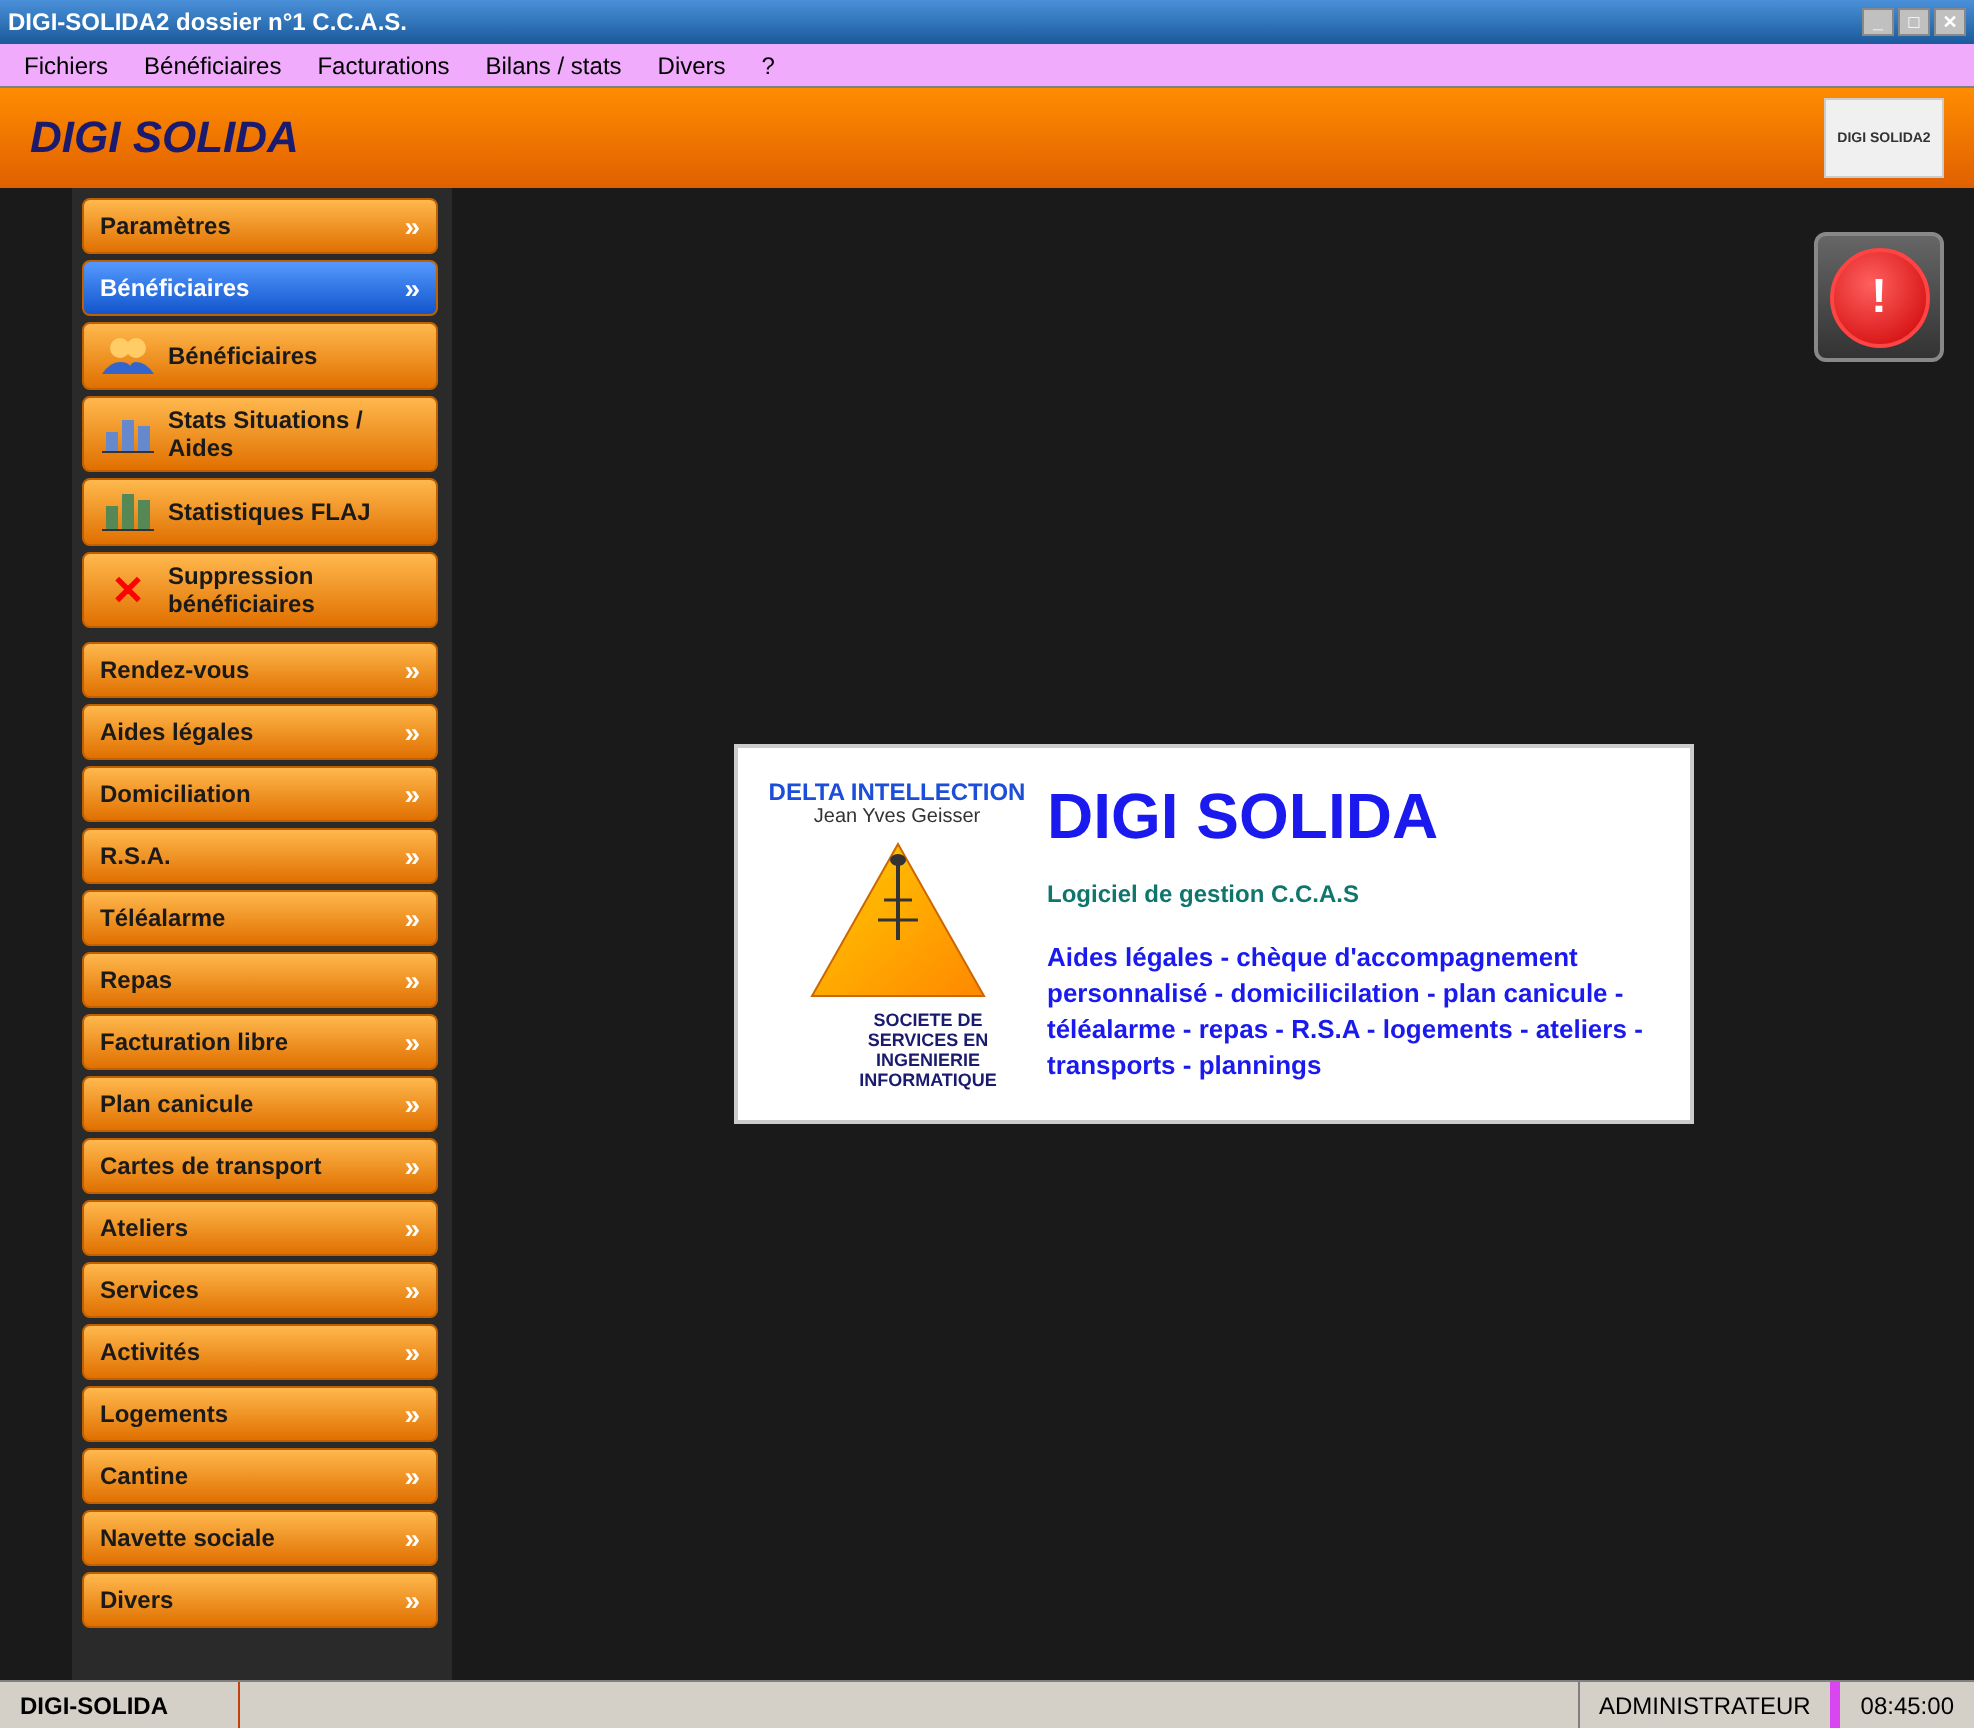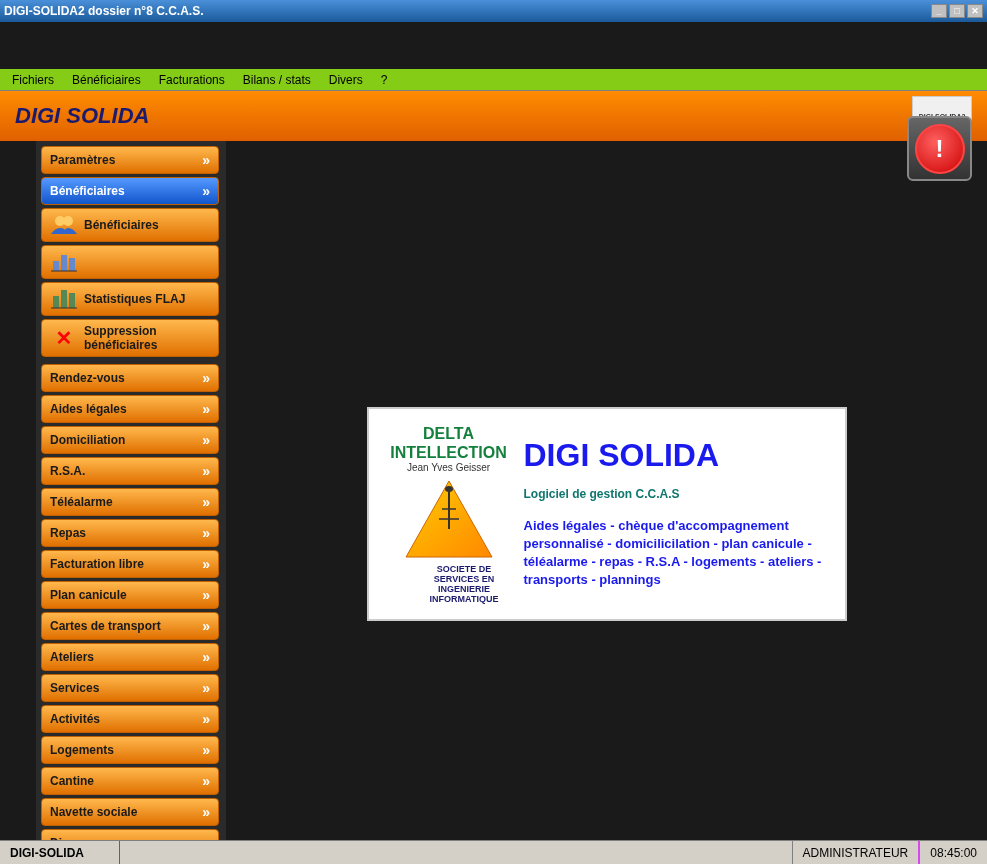--- a/index.html
+++ b/index.html
@@ -35,28 +35,27 @@
       border: 1px solid #888;
       font-size: 9px;
       display: flex;
       align-items: center;
       justify-content: center;
       cursor: pointer;
     }
 
     
     #menu-bar {
-      background: #84cc16;
+      background: #f0abfc;
       height: 22px;
       display: flex;
       align-items: center;
       padding: 0 4px;
       gap: 2px;
       border-bottom: 1px solid #808080;
-      margin-top: 47px;
     }
     .menu-item {
       padding: 2px 8px;
       font-size: 12px;
       cursor: pointer;
       color: #000;
     }
 
     
     #header {
@@ -276,31 +275,31 @@
       padding: 0 10px;
       font-size: 12px;
       border-left: 1px solid #808080;
       height: 100%;
       display: flex;
       align-items: center;
     }
     #status-time {
       padding: 0 10px;
       font-size: 12px;
-      border-left: 2px solid #d946ef;
+      border-left: 5px solid #d946ef;
       height: 100%;
       display: flex;
       align-items: center;
     }
   </style>
 </head>
 <body>
 
 <div id="title-bar">
-  <span>DIGI-SOLIDA2 dossier n°8 C.C.A.S.</span>
+  <span>DIGI-SOLIDA2 dossier n°1 C.C.A.S.</span>
   <div id="title-bar-controls">
     <div class="title-bar-btn">_</div>
     <div class="title-bar-btn">□</div>
     <div class="title-bar-btn">✕</div>
   </div>
 </div>
 
 <div id="menu-bar">
   <span class="menu-item">Fichiers</span>
   <span class="menu-item">Bénéficiaires</span>
@@ -349,20 +348,21 @@
 
     <div class="sidebar-main-btn">
       <div class="btn-icon">
         <svg width="26" height="22" viewBox="0 0 26 22">
           <rect x="2" y="10" width="6" height="10" fill="#6688cc"></rect>
           <rect x="10" y="4" width="6" height="16" fill="#6688cc"></rect>
           <rect x="18" y="7" width="6" height="13" fill="#6688cc"></rect>
           <line x1="0" y1="20" x2="26" y2="20" stroke="#333" stroke-width="1"></line>
         </svg>
       </div>
+      <span>Stats Situations / Aides</span>
     </div>
 
     <div class="sidebar-main-btn">
       <div class="btn-icon">
         <svg width="26" height="22" viewBox="0 0 26 22">
           <rect x="2" y="8" width="6" height="12" fill="#558855"></rect>
           <rect x="10" y="2" width="6" height="18" fill="#558855"></rect>
           <rect x="18" y="5" width="6" height="15" fill="#558855"></rect>
           <line x1="0" y1="20" x2="26" y2="20" stroke="#333" stroke-width="1"></line>
         </svg>
@@ -458,21 +458,21 @@
       <span>Divers</span>
       <span class="chevrons">»</span>
     </div>
 
   </div>
 
   <div id="content">
     <div id="banner">
       <div id="banner-left">
         <div id="banner-logo-text">
-          <div style="font-size:16px; font-weight:bold; color:#15803d;">DELTA INTELLECTION</div>
+          <div style="font-size:12px; font-weight:bold; color:#1d4ed8;">DELTA INTELLECTION</div>
           <div style="font-size:10px; color:#333; font-weight:normal;">Jean Yves Geisser</div>
         </div>
 
         <div id="banner-triangle">
           <svg width="90" height="80" viewBox="0 0 90 80">
             <defs>
               <linearGradient id="triGrad" x1="0%" y1="0%" x2="100%" y2="100%">
                 <stop offset="0%" style="stop-color:#ffcc00"></stop>
                 <stop offset="100%" style="stop-color:#ff8800"></stop>
               </linearGradient>

